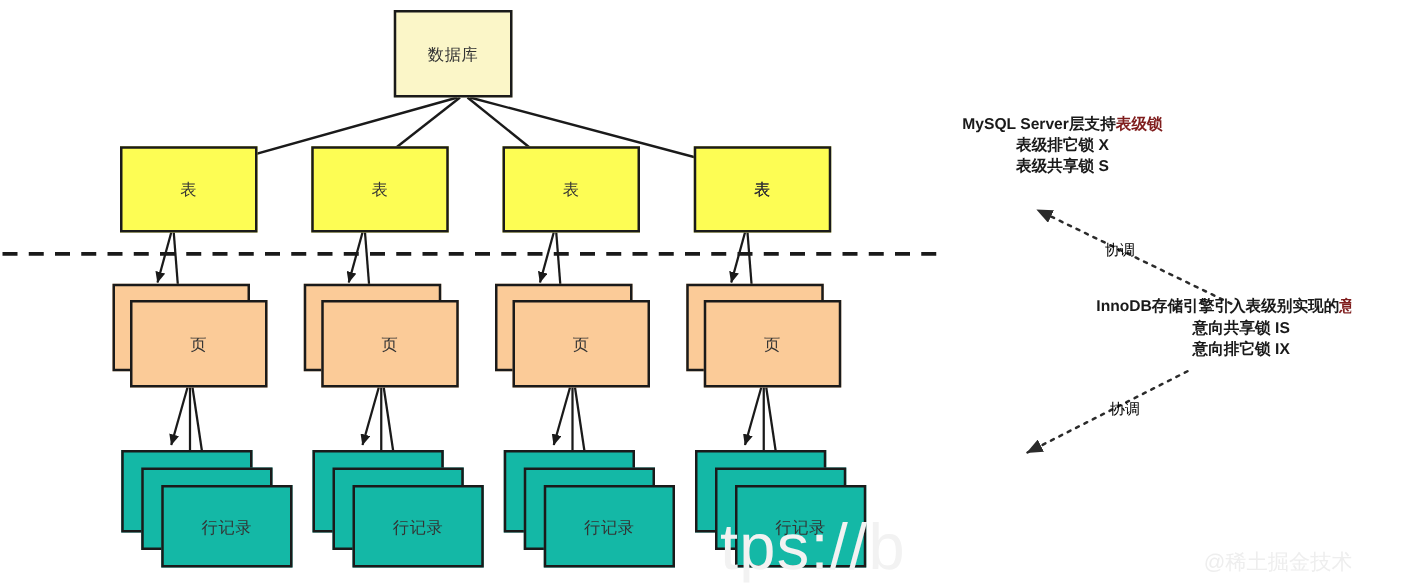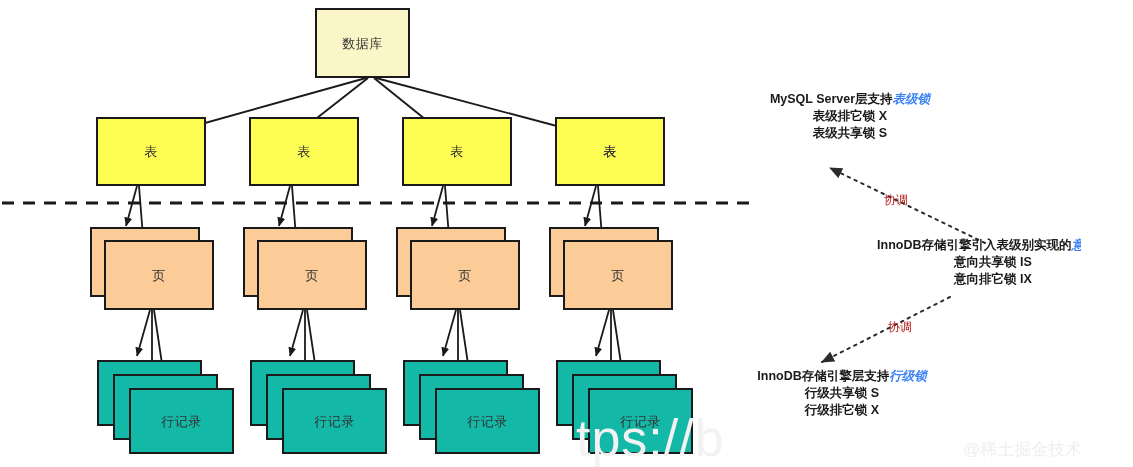--- a/index.html
+++ b/index.html
@@ -56,30 +56,29 @@
   .txtblock {
     position: absolute;
     text-align: center;
     color: #1a1a1a;
     font-size: 12.5px;
     font-weight: bold;
     line-height: 17px;
     white-space: nowrap;
   }
   .txtblock .hl {
-    color: #3b82f6;
-    font-style: italic;
+    color: #7f1d1d;
   }
   .txtblock .ln {
     display: block;
   }
   .coord-label {
     position: absolute;
     font-size: 12px;
-    color: #b91c1c;
+    color: #000000;
     white-space: nowrap;
   }
   .watermark {
     position: absolute;
     color: #f0f0f0;
     white-space: nowrap;
     user-select: none;
   }
   .watermark.big {
     font-size: 52px;
@@ -226,25 +225,20 @@
     <span class="ln">表级排它锁 X</span>
     <span class="ln">表级共享锁 S</span>
   </div>
 
   <div class="txtblock" style="left:858px; top:237px; width:270px;">
     <span class="ln"><span>InnoDB存储引擎引入表级别实现的</span><span class="hl">意向锁</span></span>
     <span class="ln">意向共享锁 IS</span>
     <span class="ln">意向排它锁 IX</span>
   </div>
 
-  <div class="txtblock" style="left:717px; top:368px; width:250px;">
-    <span class="ln"><span>InnoDB存储引擎层支持</span><span class="hl">行级锁</span></span>
-    <span class="ln">行级共享锁 S</span>
-    <span class="ln">行级排它锁 X</span>
-  </div>
 
   <div class="coord-label" style="left:884px; top:192px;">协调</div>
 
   <div class="coord-label" style="left:888px; top:319px;">协调</div>
 
   <div class="watermark corner" style="left:963px; top:438px;">@稀土掘金技术社区</div>
 
 </div>
 
 </body></html>

